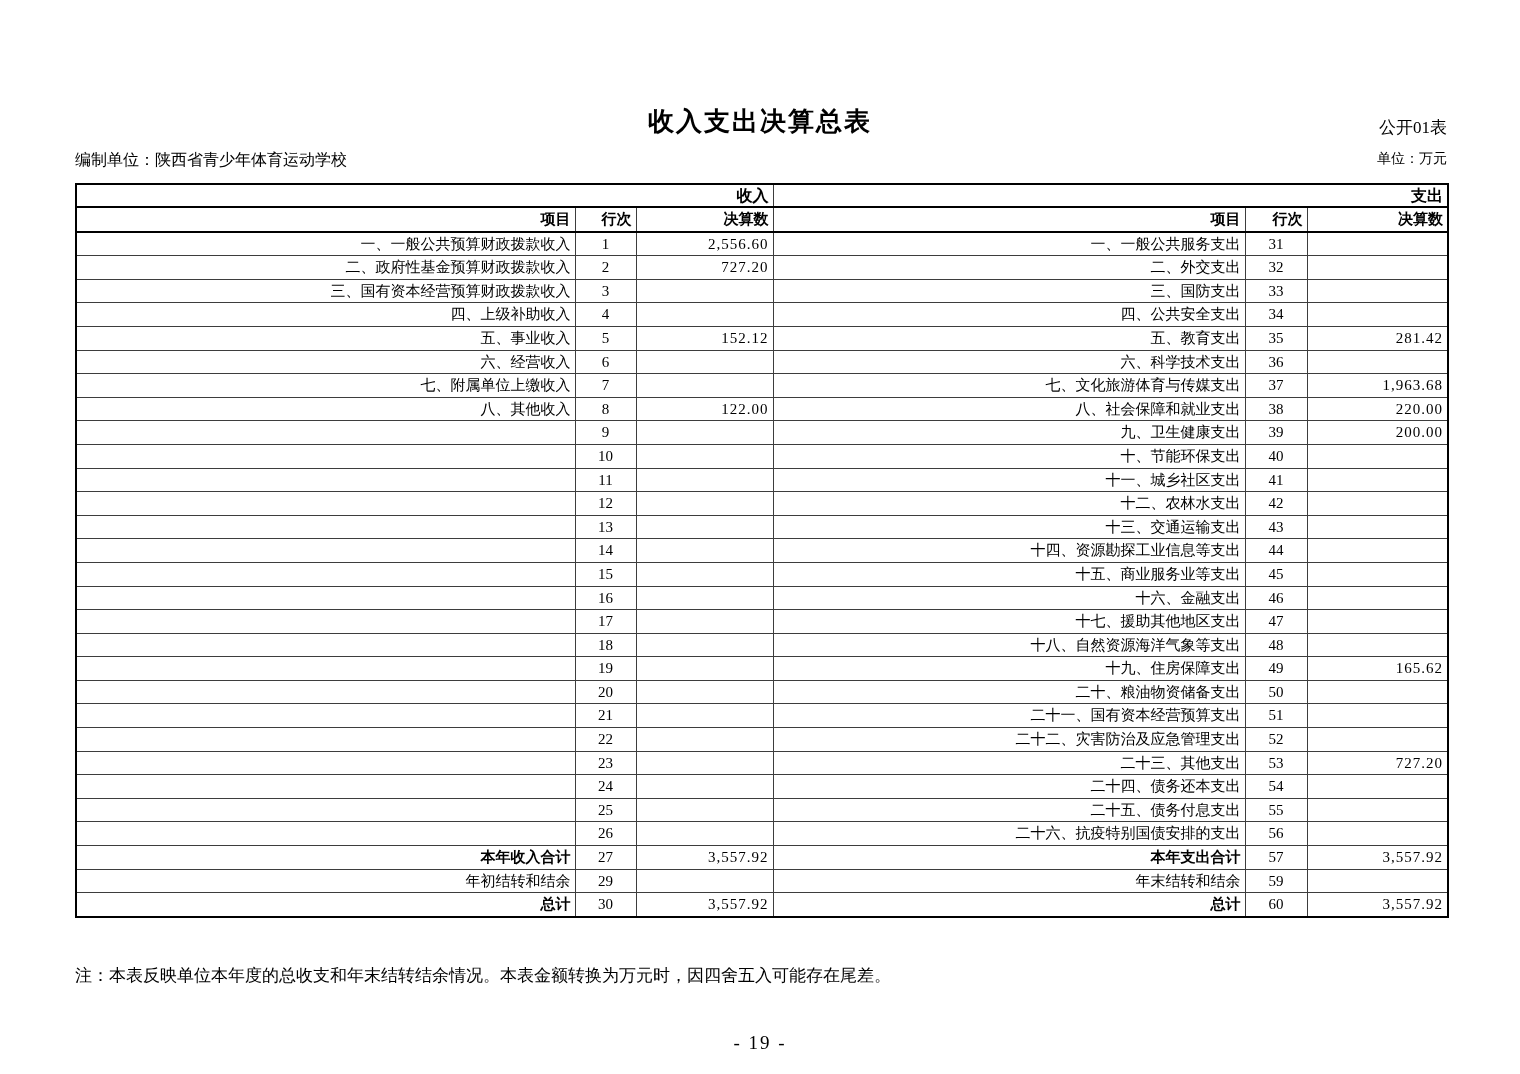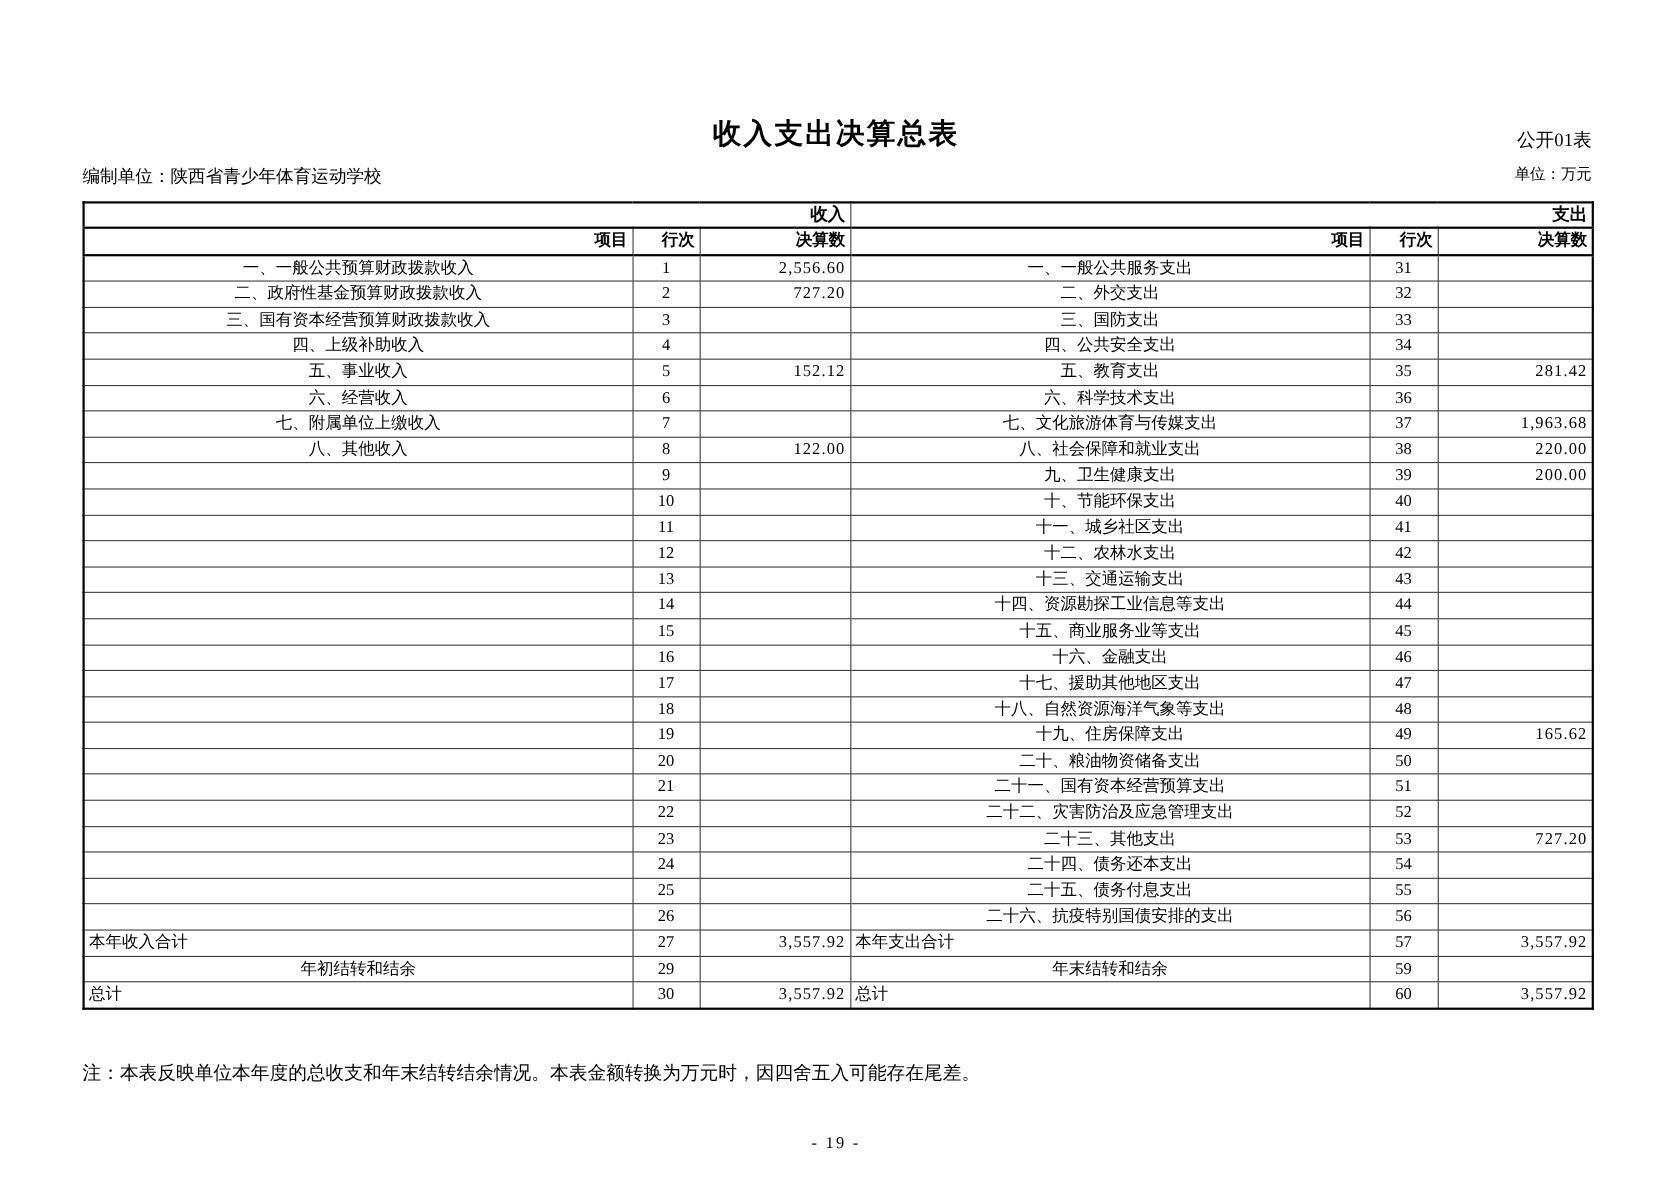--- a/index.html
+++ b/index.html
@@ -68,48 +68,48 @@
     font-weight: bold;
     text-align: right;
     border-bottom: 2px solid #000000;
   }
   table.acct tr.h1 th {
     height: 21px;
     line-height: 21px;
     font-size: 16px;
   }
   td.item {
-    text-align: center;
+    text-align: right;
     padding-left: 6px;
   }
   td.rowno {
     text-align: center;
   }
   td.amount {
     text-align: right;
     padding-right: 3px;
     letter-spacing: 1px;
   }
   td.item.total {
-    text-align: left;
-    font-weight: normal;
+    text-align: right;
+    font-weight: bold;
   }
   .note {
     position: absolute;
     top: 964px;
     left: 75px;
     font-size: 17px;
   }
   .pageno {
     position: absolute;
     top: 1032px;
     left: 0;
     width: 100%;
     text-align: center;
-    font-size: 15px;
+    font-size: 19px;
     letter-spacing: 2px;
   }
 </style>
 </head>
 <body>
 
 <div class="page">
 
   <div class="title">收入支出决算总表</div>
 

